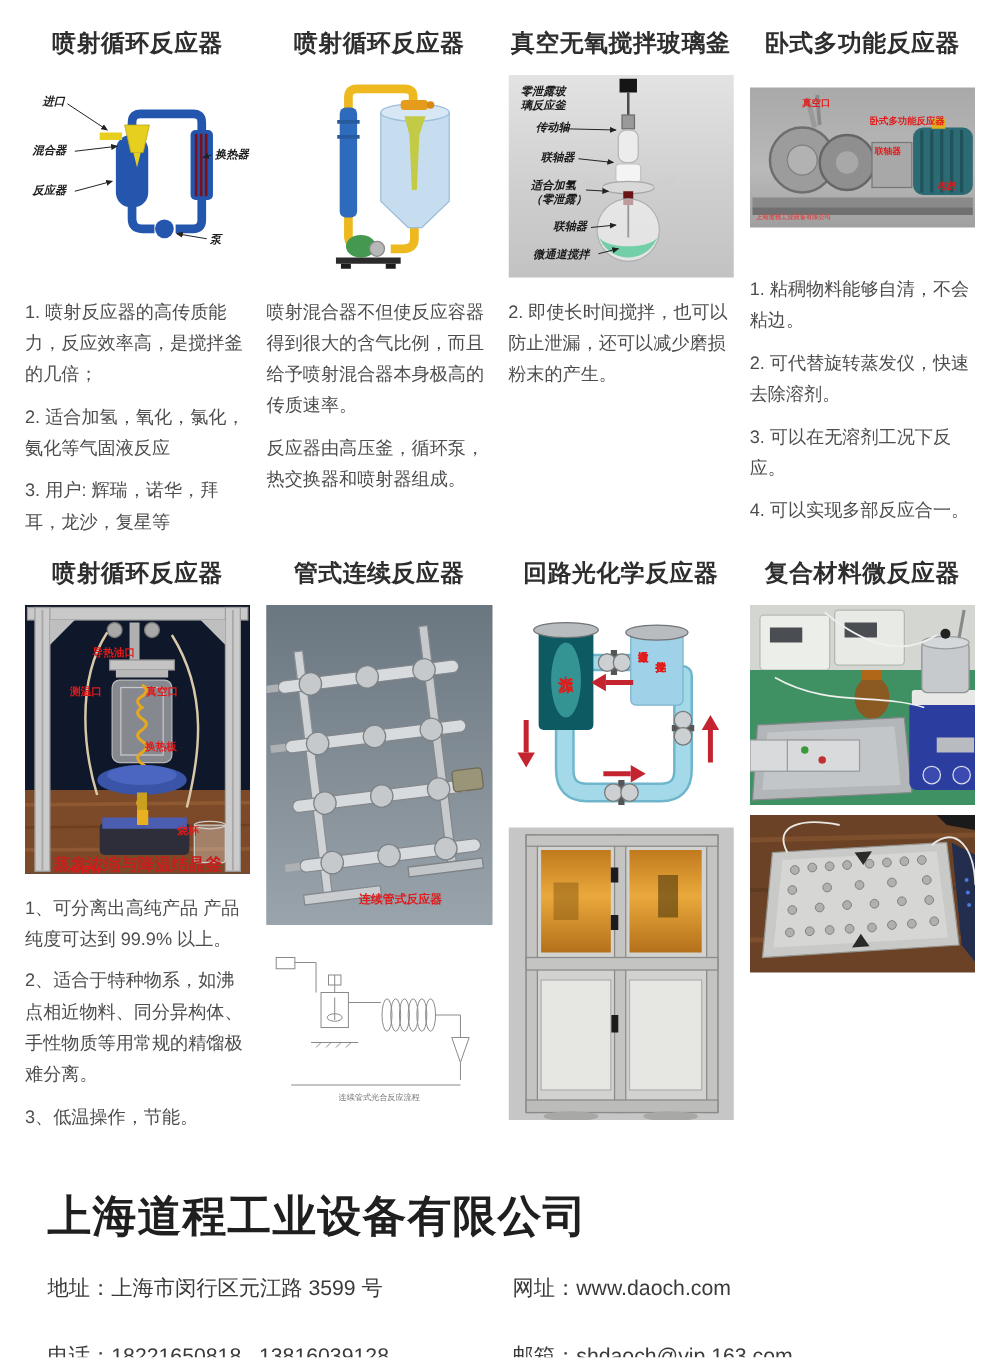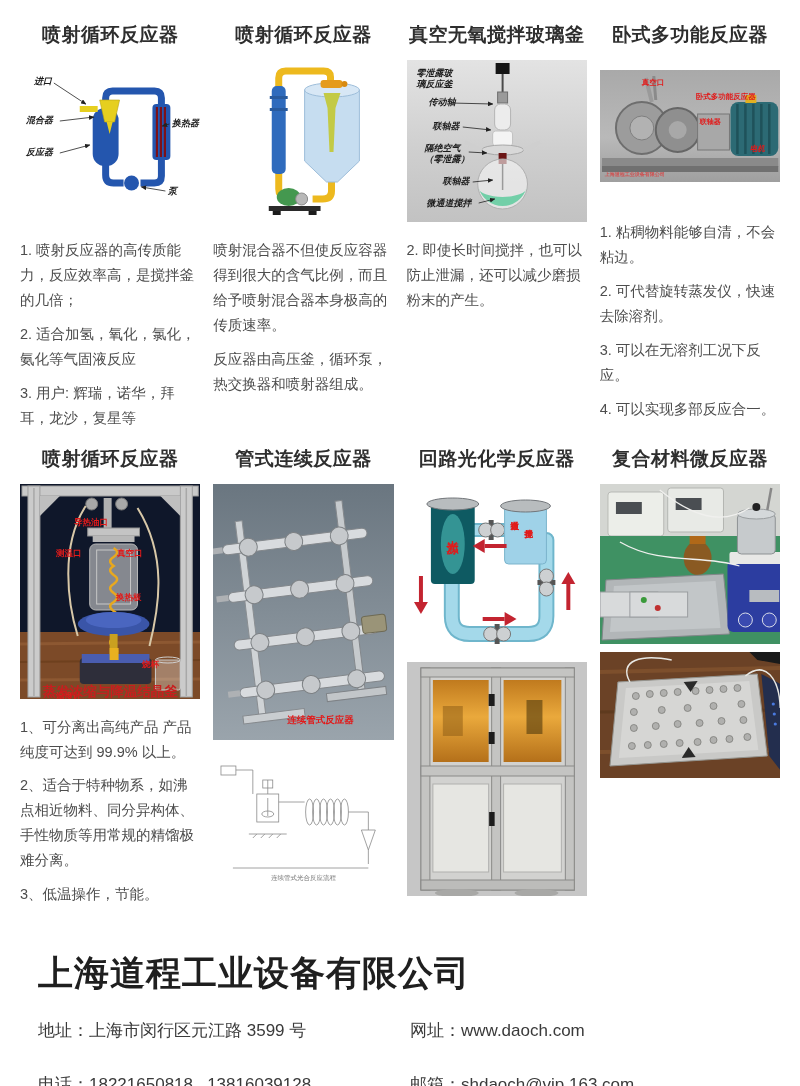--- a/index.html
+++ b/index.html
@@ -151,21 +151,21 @@
           <line x1="66" y1="122" x2="86" y2="120" stroke="#222" stroke-width="0.8" marker-end="url(#ah3)"></line>
           <line x1="72" y1="143" x2="88" y2="139" stroke="#222" stroke-width="0.8" marker-end="url(#ah3)"></line>
         </svg>
         <span class="lab" style="left:10px;top:8px;">
           <span style="display:block;">零泄露玻</span>
           <span style="display:block;">璃反应釜</span>
         </span>
         <span class="lab" style="left:22px;top:37px;">传动轴</span>
         <span class="lab" style="left:26px;top:61px;">联轴器</span>
         <span class="lab" style="left:18px;top:83px;">
-          <span style="display:block;">隔绝空气</span>
+          <span style="display:block;">适合加氢</span>
           <span style="display:block;">（零泄露）</span>
         </span>
         <span class="lab" style="left:36px;top:116px;">联轴器</span>
         <span class="lab" style="left:20px;top:138px;">微通道搅拌</span>
       </div>
       <div class="desc">
         <p>2. 即使长时间搅拌，也可以防止泄漏，还可以减少磨损粉末的产生。</p>
       </div>
     </section>
 

